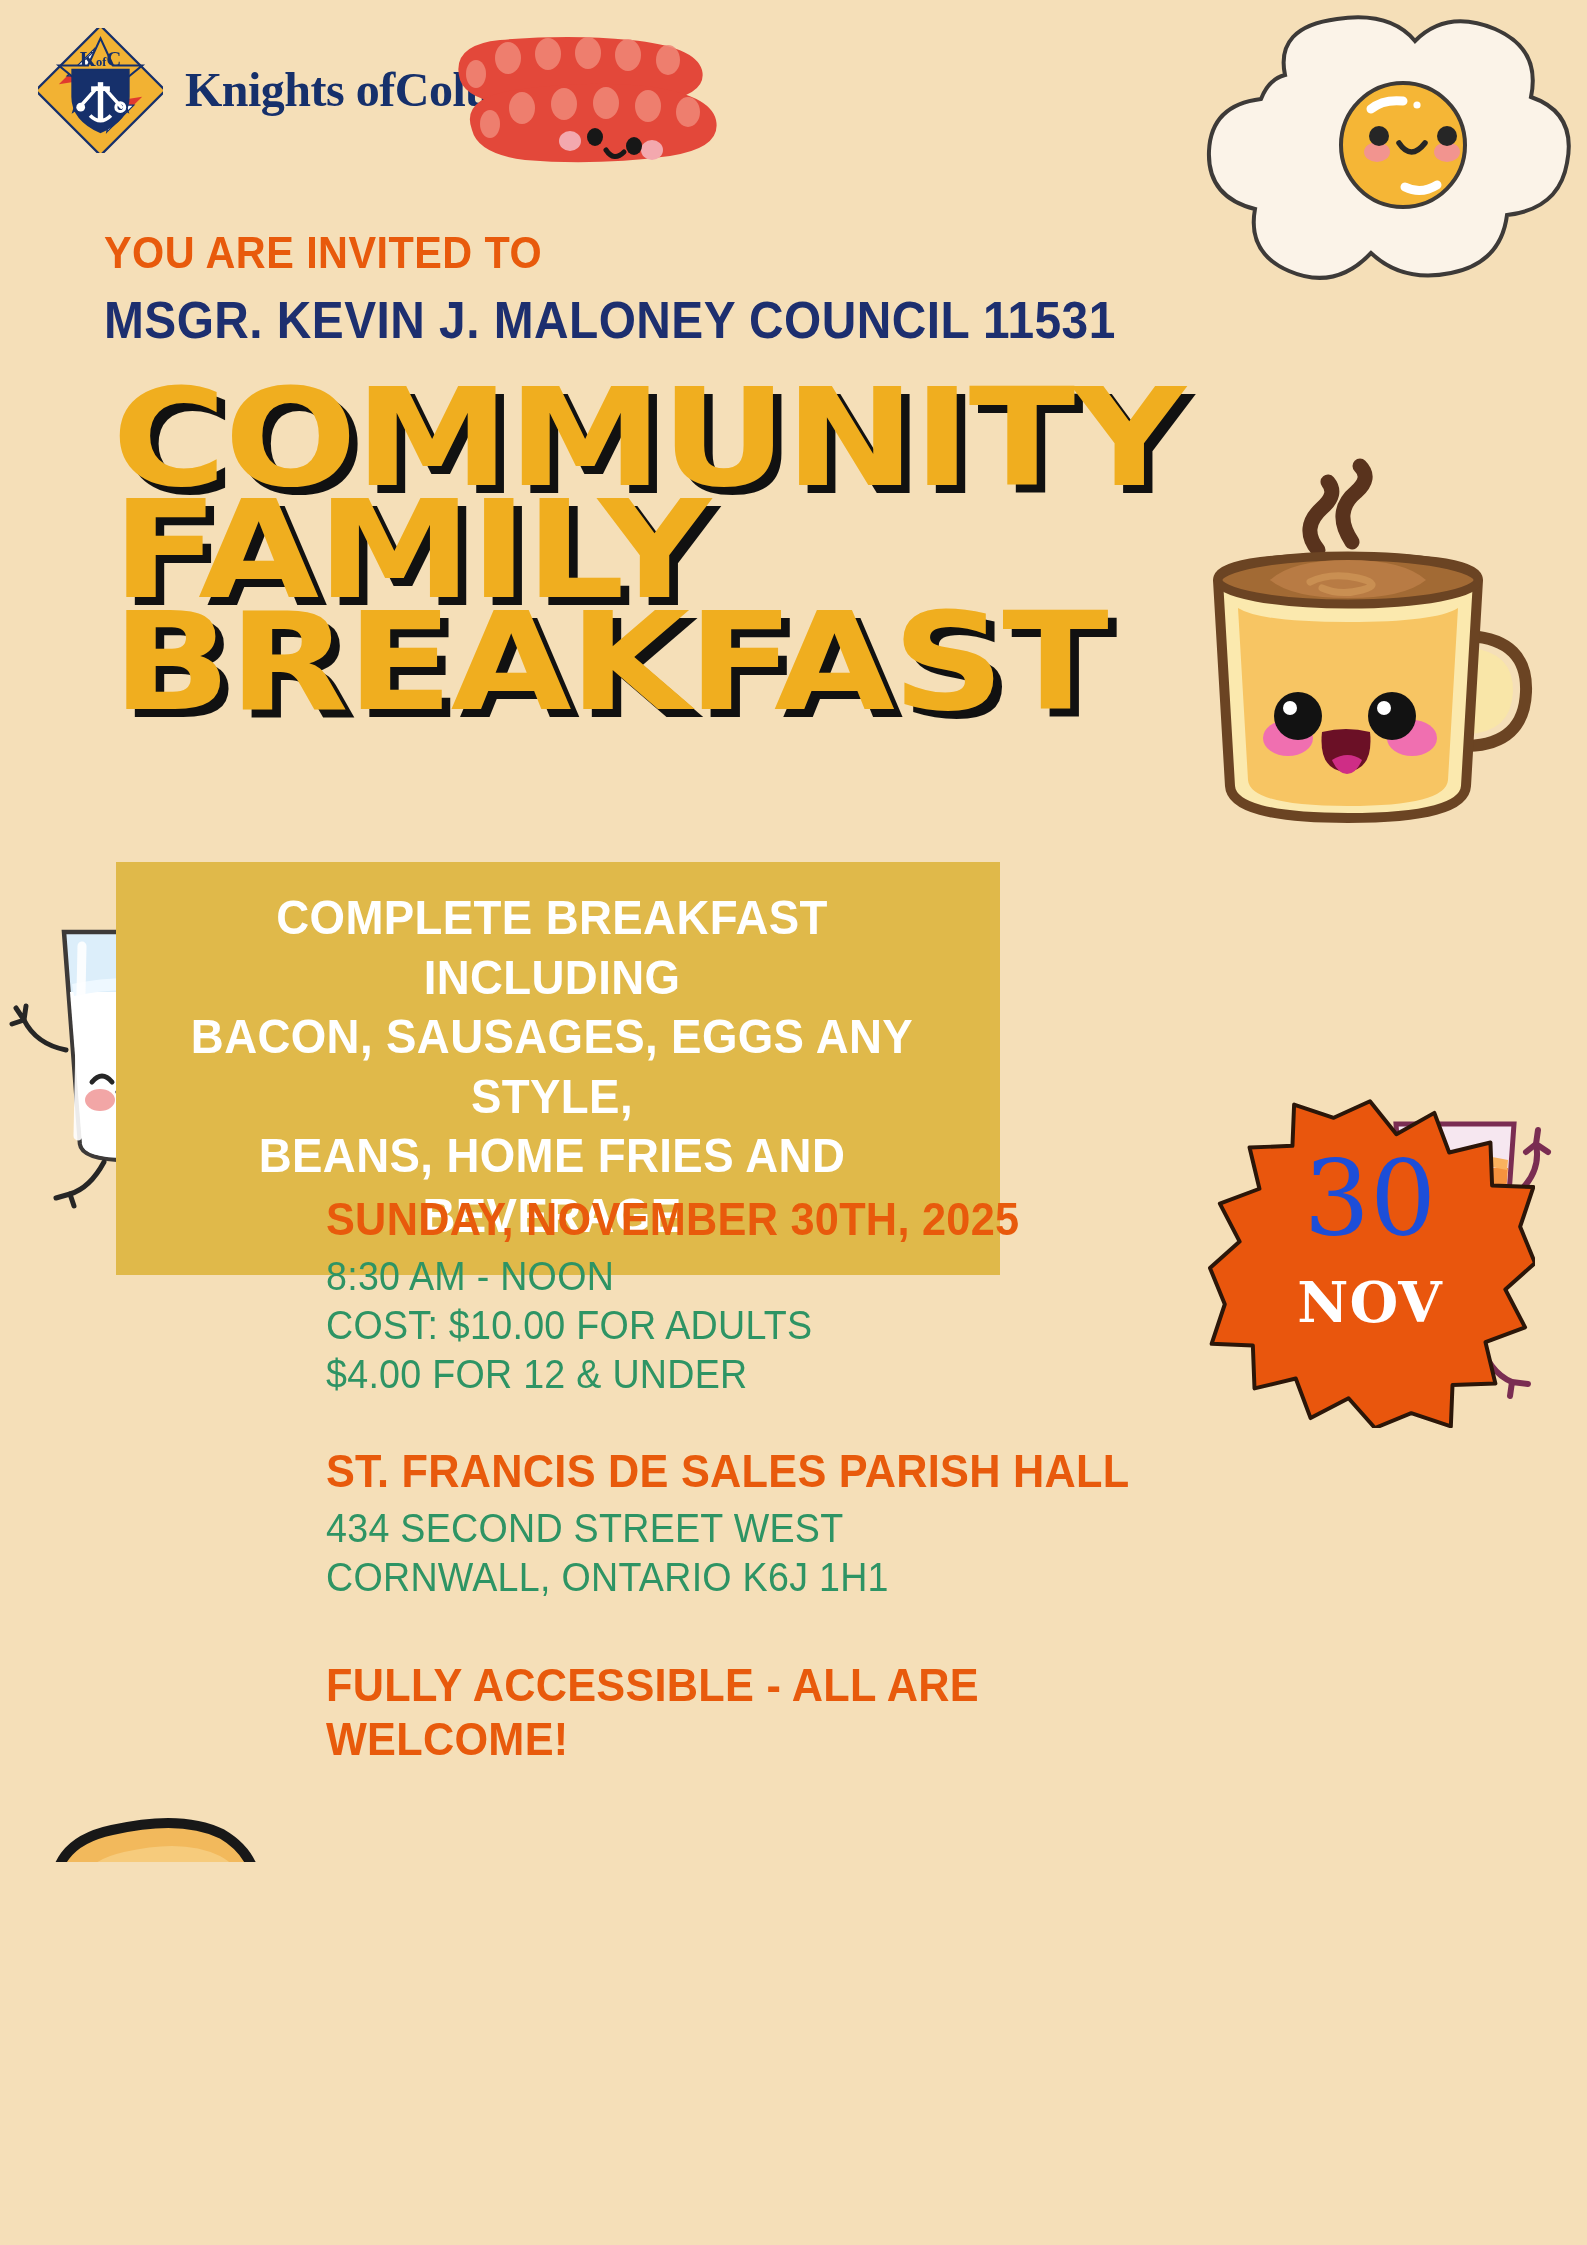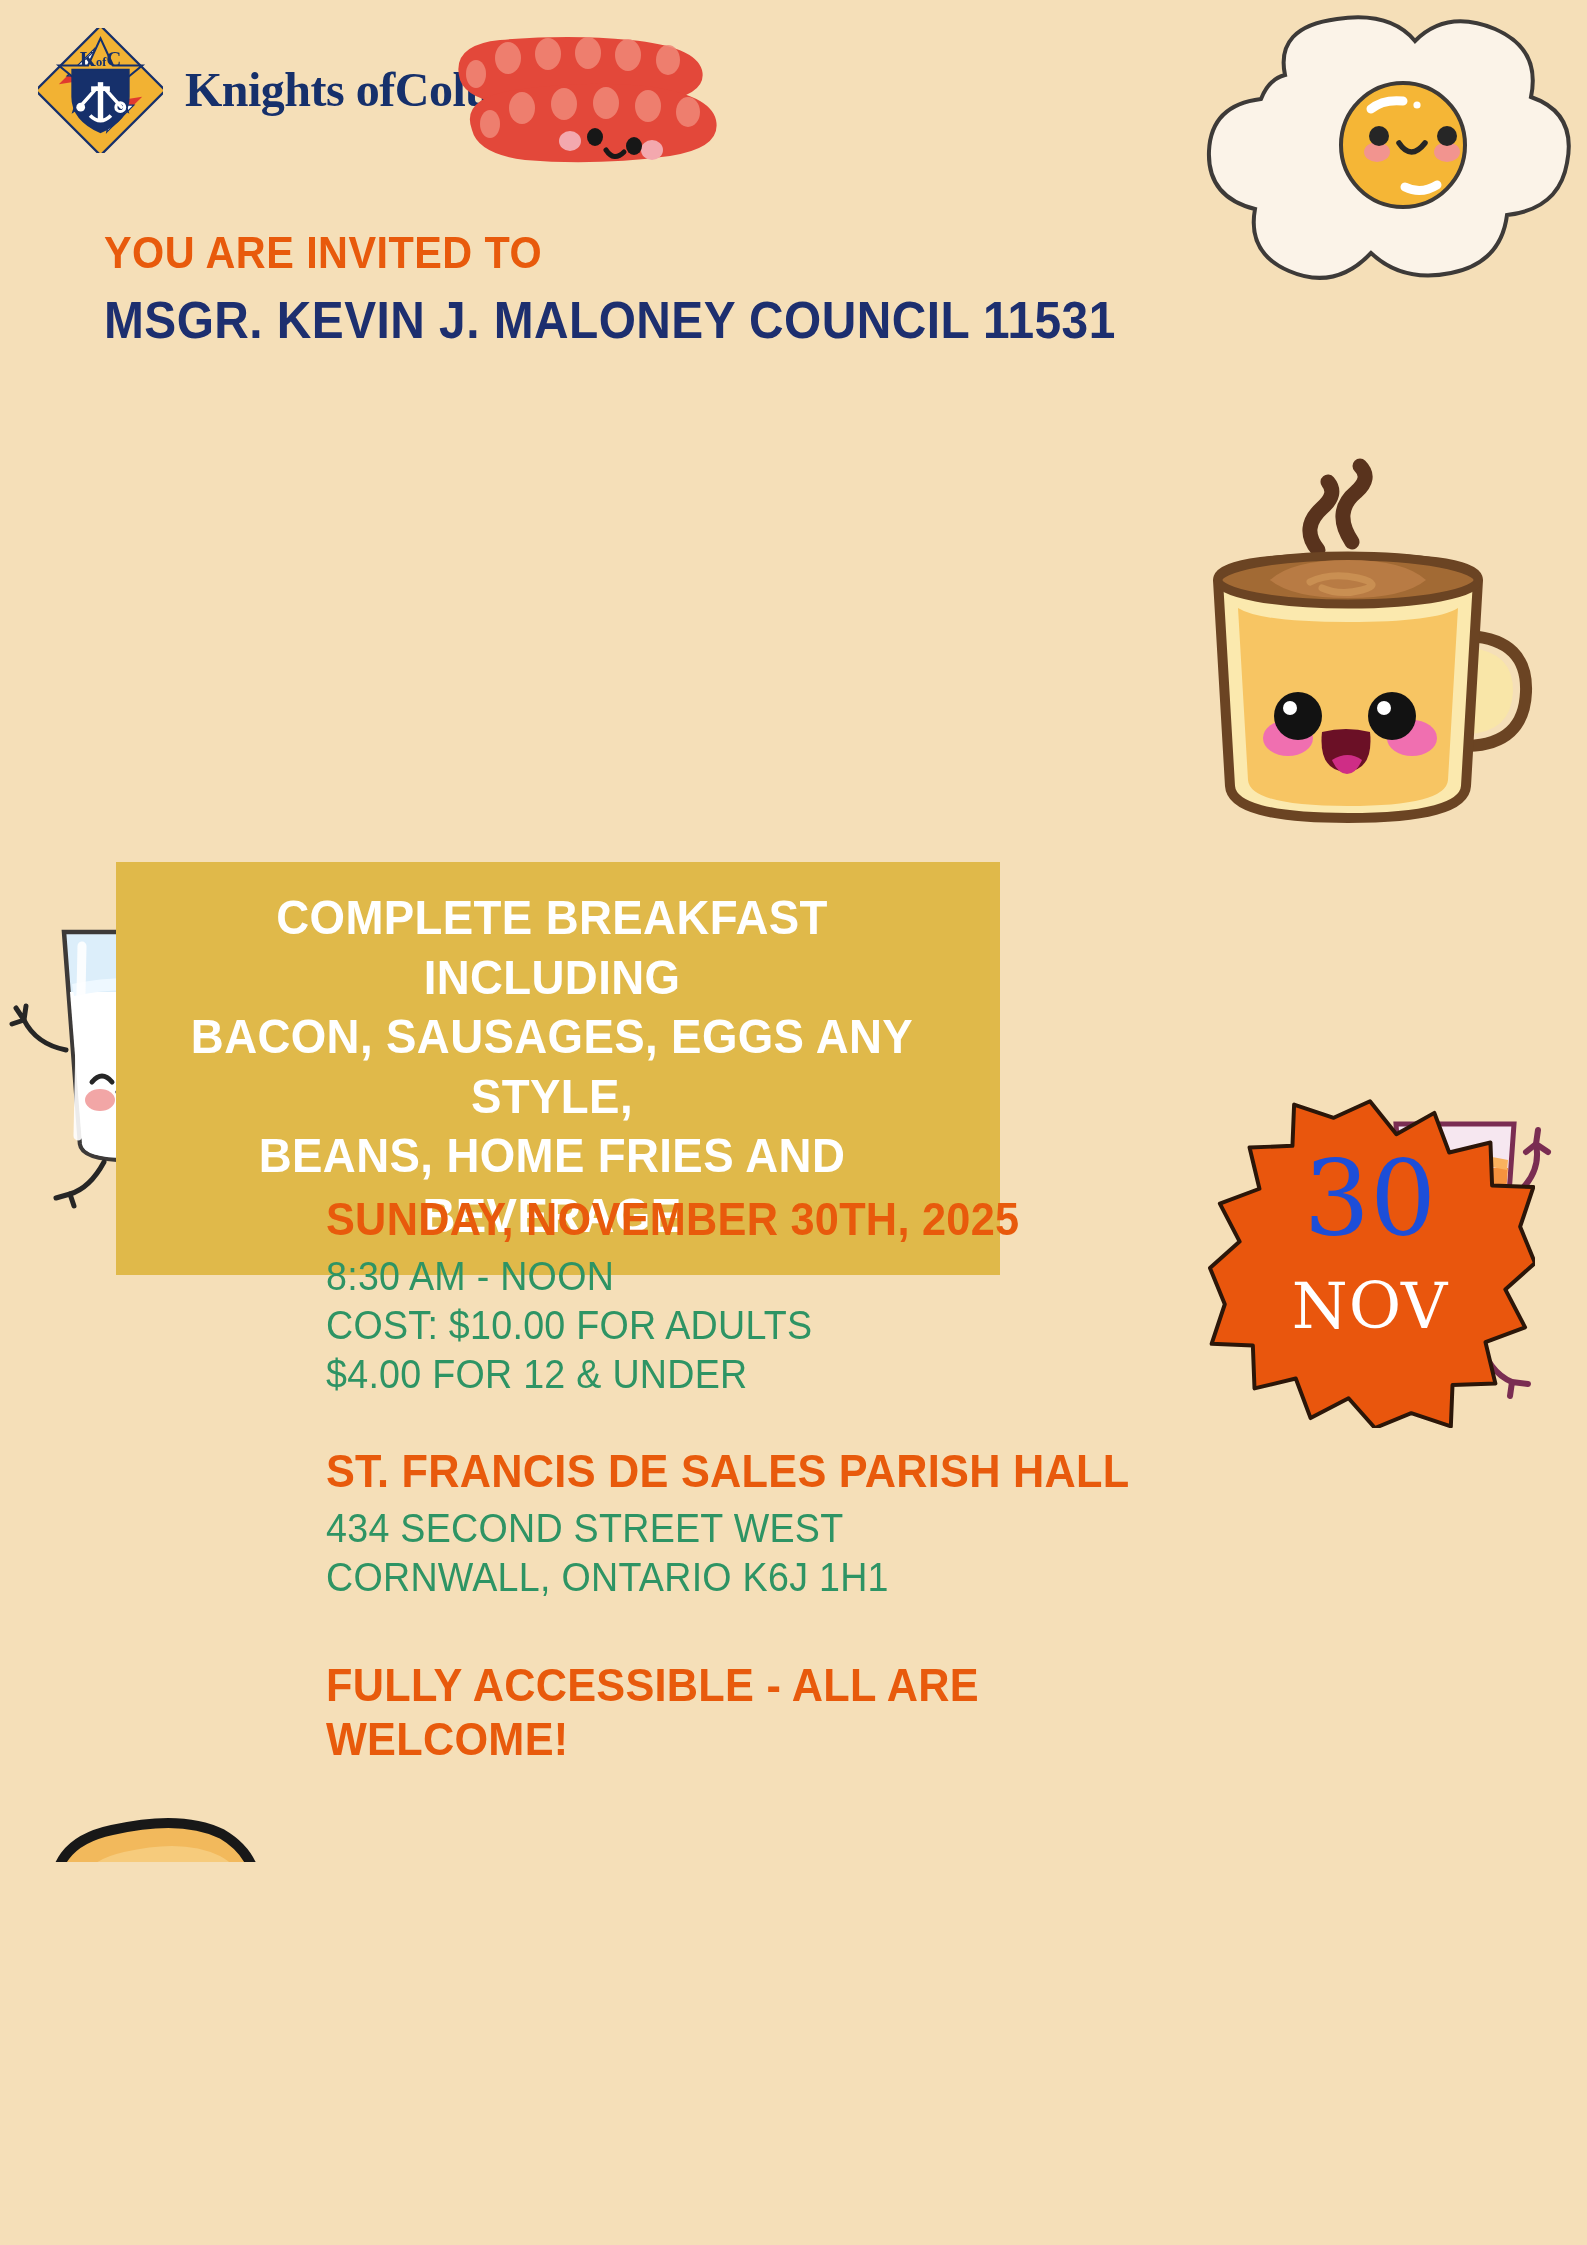--- a/index.html
+++ b/index.html
@@ -83,22 +83,22 @@
   .badge svg { width: 100%; height: 100%; display: block; }
   .badge-day {
     position: absolute; left: 0; top: 49px; width: 100%;
     text-align: center; color: #1d4ed8;
     font-family: "DejaVu Serif", serif; font-weight: normal;
     font-size: 104px; line-height: 1;
   }
   .badge-mon {
     position: absolute; left: 0; top: 176px; width: 100%;
     text-align: center; color: #fff;
-    font-family: "DejaVu Serif", serif; font-weight: normal;
-    font-size: 64px; line-height: 1; letter-spacing: 1px;
+    font-family: "DejaVu Serif", serif; font-weight: bold;
+    font-size: 56px; line-height: 1; letter-spacing: 1px;
   }
 
   
   .details { position: absolute; left: 326px; top: 1192px; width: 860px; }
   .d-head {
     font-family: "Liberation Sans Narrow", "Liberation Sans", sans-serif;
     font-weight: bold; font-size: 46px; color: #e85a0c;
     letter-spacing: 0.3px; transform: scaleX(0.94); transform-origin: left center;
   }
   .d-sub {
@@ -356,20 +356,25 @@
     <circle cx="134" cy="212" r="9" fill="#262626"></circle>
     <circle cx="196" cy="208" r="9" fill="#262626"></circle>
     <path d="M156 220 q12 14 24 -2" stroke="#262626" stroke-width="6" fill="none" stroke-linecap="round"></path>
     <ellipse cx="118" cy="228" rx="12" ry="8" fill="#f0938f"></ellipse>
     <ellipse cx="214" cy="224" rx="12" ry="8" fill="#f0938f"></ellipse>
   </svg>
 
   <div class="invite-line">YOU ARE INVITED TO</div>
   <div class="council-line">MSGR. KEVIN J. MALONEY COUNCIL 11531</div>
 
+  <div class="title-block">
+    <div class="title-line l1">COMMUNITY</div>
+    <div class="title-line l2">FAMILY</div>
+    <div class="title-line l3">BREAKFAST</div>
+  </div>
 
   <div class="menu-band">
     <p>COMPLETE BREAKFAST INCLUDING</p>
     <p>BACON, SAUSAGES, EGGS ANY STYLE,</p>
     <p>BEANS, HOME FRIES AND BEVERAGE</p>
   </div>
 
   <div class="badge">
     <svg viewBox="0 0 200 200">
       <polygon points="100,2 116,22 139,9 148,33 173,27 174,53 199,54 191,78 200,100 182,116 194,139 170,148

